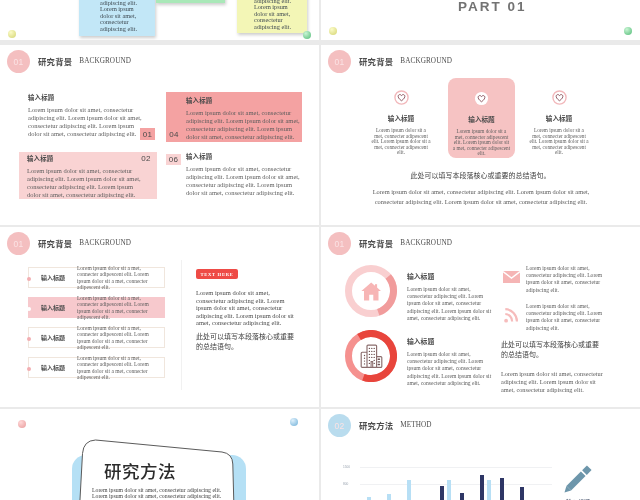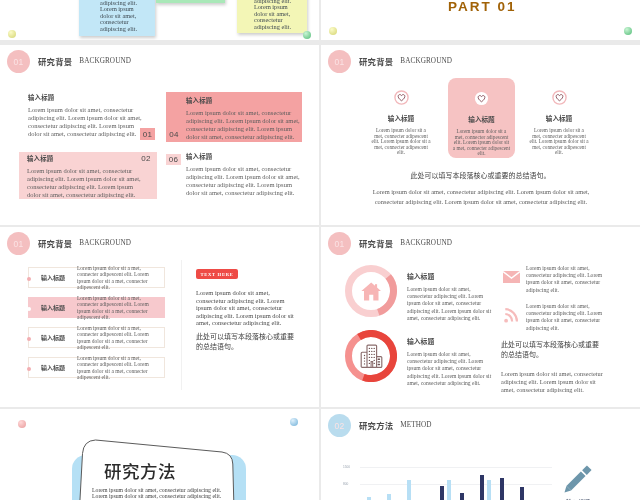--- a/index.html
+++ b/index.html
@@ -39,21 +39,21 @@
   font-family:"Liberation Serif",serif;padding:10px 0 0 21px;}
 .sticky span{display:block;width:40px;}
 .sticky-blue{left:79px;top:110px;width:76px;height:66px;background:#c2e7f7;box-shadow:1px 2px 3px rgba(0,0,0,.2);}
 .sticky-green{left:156px;top:92px;width:69px;height:51px;background:#a9e8b8;box-shadow:1px 2px 3px rgba(0,0,0,.2);}
 .sticky-yellow{left:237px;top:108px;width:70px;height:65px;background:#f3f6b6;box-shadow:1px 2px 3px rgba(0,0,0,.2);padding-left:17px;}
 .bead{position:absolute;width:8px;height:8px;border-radius:50%;}
 .bead-yellow{left:8px;top:170px;background:radial-gradient(circle at 35% 30%,#fbfbc8,#d4d471);}
 .bead-green{left:303px;top:171px;background:radial-gradient(circle at 35% 30%,#c9f5d4,#52bb77);}
 .bead-yellow2{left:8px;top:167px;background:radial-gradient(circle at 35% 30%,#fbfbc8,#d4d471);}
 .bead-green2{left:303px;top:167px;background:radial-gradient(circle at 35% 30%,#c9f5d4,#52bb77);}
-.part-label{position:absolute;left:127px;top:139px;font-family:"Liberation Sans",sans-serif;font-size:13.5px;color:#a16207;letter-spacing:2px;font-weight:600;}
+.part-label{position:absolute;left:137px;top:139px;font-family:"Liberation Sans",sans-serif;font-size:13.5px;color:#737373;letter-spacing:2px;font-weight:600;}
 
 
 .s2card{position:absolute;box-sizing:border-box;text-align:center;}
 .heart-wrap{display:block;margin:0 auto;line-height:0;height:15px;}
 .s2-title{font-size:6.6px;font-weight:bold;color:#4a4a4a;font-family:"Noto Sans CJK SC","Liberation Sans",sans-serif;margin-top:8px;}
 .s2-body{font-size:5.2px;line-height:5.6px;color:#606060;margin-top:5px;}
 .s2c1{left:50px;top:45px;width:60px;}
 .s2c2{left:127px;top:33px;width:67px;background:#f6c3c3;border-radius:8px;padding:13px 0 0;height:80px;box-sizing:border-box;}
 .s2c2 .s2-body{margin-left:4px;margin-right:4px;}
 .s2c3{left:208px;top:45px;width:60px;}

